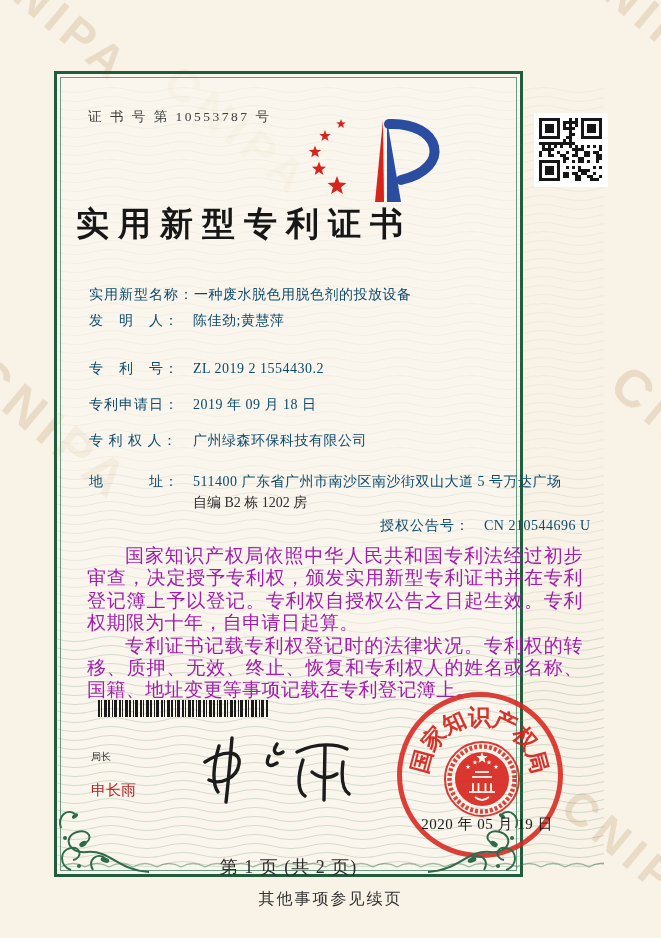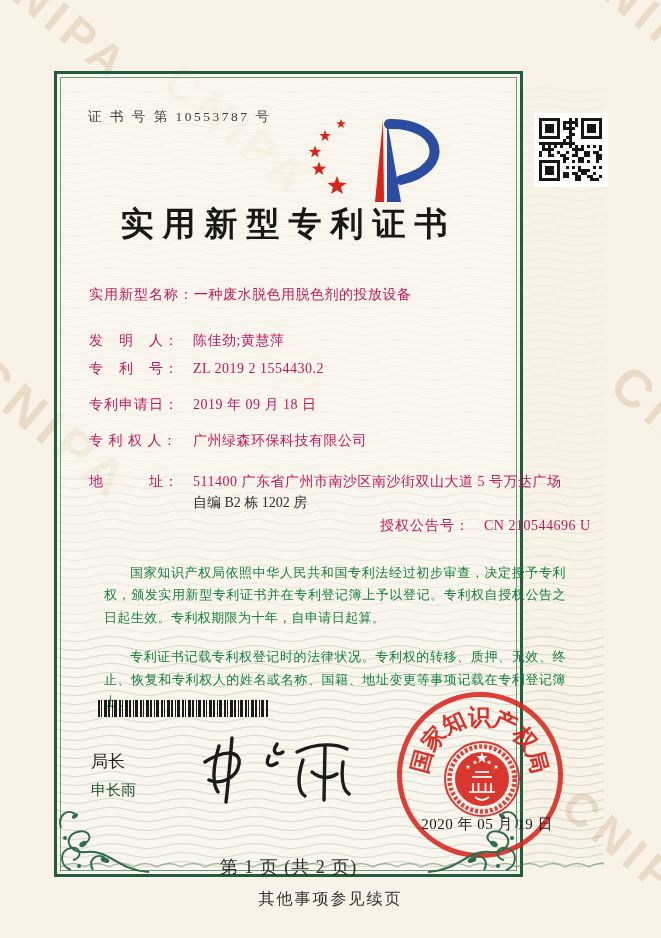--- a/index.html
+++ b/index.html
@@ -19,36 +19,36 @@
     position:absolute;left:54px;top:71px;width:469px;height:806px;
     border:3px solid #215c3e;outline:1px solid #6a9a80;outline-offset:-7px;
     background:rgba(253,250,243,0.55);z-index:1;box-sizing:border-box;
   }
   .frame svg.waves{position:absolute;left:0;top:0;z-index:0;}
   .cert-no{position:absolute;left:31px;top:34px;font-size:13.5px;letter-spacing:2.5px;color:#3e3e3e;z-index:2;}
   .logo{position:absolute;left:228px;top:40px;z-index:2;}
   .qr{position:absolute;left:477px;top:39px;width:74px;height:74px;background:#fff;z-index:2;}
   .qr svg{margin:5px;display:block;}
   .title{
-    position:absolute;left:0;top:128px;width:100%;text-align:center;
-    font-size:33px;font-weight:700;letter-spacing:9px;color:#171717;z-index:2;
-  }
-  .fld{position:absolute;left:32px;font-size:14px;color:#be185d;z-index:2;white-space:nowrap;}
+    position:absolute;left:0;top:128px;width:100%;text-align:left;
+    font-size:33px;font-weight:700;letter-spacing:9px;color:#171717;z-index:2;padding-left:19px;
+  }
+  .fld{position:absolute;left:32px;font-size:14px;color:#0c4a6e;z-index:2;white-space:nowrap;}
   .fld .lbl{display:inline-block;min-width:104px;letter-spacing:1px;}
   .fld .val{letter-spacing:0.5px;}
   .fld2{position:absolute;left:136px;font-size:14px;color:#2e2e2e;z-index:2;}
   .grant-no{position:absolute;left:291px;top:0;}
   .paras{position:absolute;left:30px;top:471px;width:496px;z-index:2;}
   .paras p{
-    margin:17px;font-size:13px;line-height:22.4px;text-align:justify;
-    text-indent:2em;color:#15803d;letter-spacing:0.4px;
+    margin:0;font-size:19px;line-height:22.4px;text-align:justify;
+    text-indent:2em;color:#a21caf;letter-spacing:0.4px;
   }
   .barcode{position:absolute;left:40px;top:626px;z-index:2;}
-  .sig-title{position:absolute;left:34px;top:676px;font-size:17px;font-family:"Liberation Sans","DejaVu Sans",sans-serif;color:#1f1f1f;z-index:2;}
-  .sig-name{position:absolute;left:34px;top:707px;font-size:15px;font-family:"Liberation Sans","DejaVu Sans",sans-serif;color:#14532d;z-index:2;}
+  .sig-title{position:absolute;left:34px;top:676px;font-size:10px;font-family:"Liberation Sans","DejaVu Sans",sans-serif;color:#1f1f1f;z-index:2;}
+  .sig-name{position:absolute;left:34px;top:707px;font-size:15px;font-family:"Liberation Sans","DejaVu Sans",sans-serif;color:#b91c1c;z-index:2;}
   .sig-img{position:absolute;left:128px;top:658px;z-index:2;}
   .seal{
     position:absolute;left:340px;top:618px;width:166px;height:166px;border-radius:50%;
     border:5.5px solid rgba(214,38,30,0.88);box-sizing:border-box;z-index:2;
   }
   .seal .ring span{font-size:23px;font-weight:700;color:rgba(211,34,26,0.92);}
   .seal .emblem{position:absolute;left:40px;top:42px;}
   .seal-date{
     position:absolute;left:346px;top:741px;width:168px;text-align:center;
     font-size:15px;color:#1b1b1b;letter-spacing:0.5px;z-index:3;
@@ -390,21 +390,21 @@
         <rect x="54" y="60" width="3" height="3" fill="#161616"></rect>
         <rect x="57" y="60" width="3" height="3" fill="#161616"></rect>
       </svg>
   </div>
 
   <div class="title">实用新型专利证书</div>
 
   <div class="fld" style="top:212px;">
     <span class="lbl">实用新型名称：</span><span class="val">一种废水脱色用脱色剂的投放设备</span>
   </div>
-  <div class="fld" style="top:258px;">
+  <div class="fld" style="top:238px;">
     <span class="lbl">发　明　人：</span><span class="val">陈佳劲;黄慧萍</span>
   </div>
   <div class="fld" style="top:286px;font-family:Liberation Serif, serif;">
     <span class="lbl">专　利　号：</span><span class="val">ZL 2019 2 1554430.2</span>
   </div>
   <div class="fld" style="top:322px;">
     <span class="lbl">专利申请日：</span><span class="val">2019 年 09 月 18 日</span>
   </div>
   <div class="fld" style="top:358px;">
     <span class="lbl">专 利 权 人：</span><span class="val">广州绿森环保科技有限公司</span>

